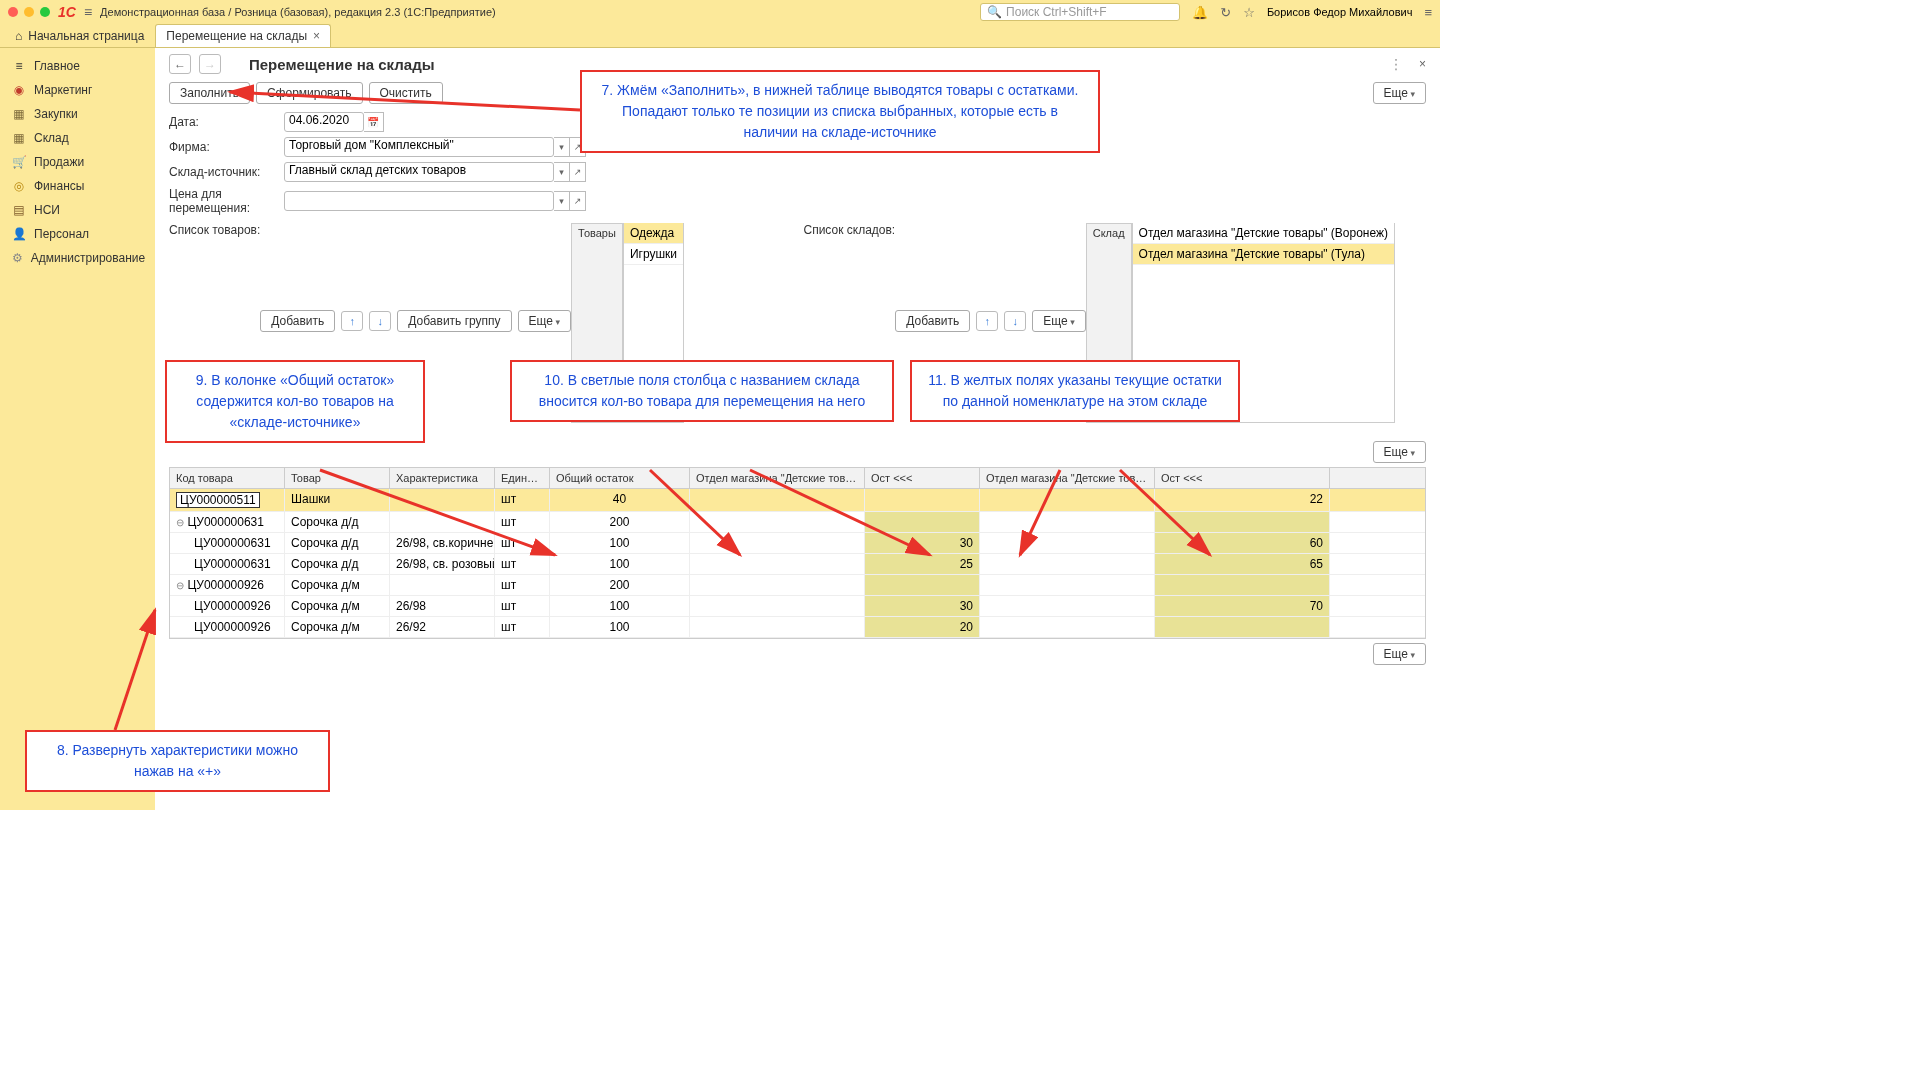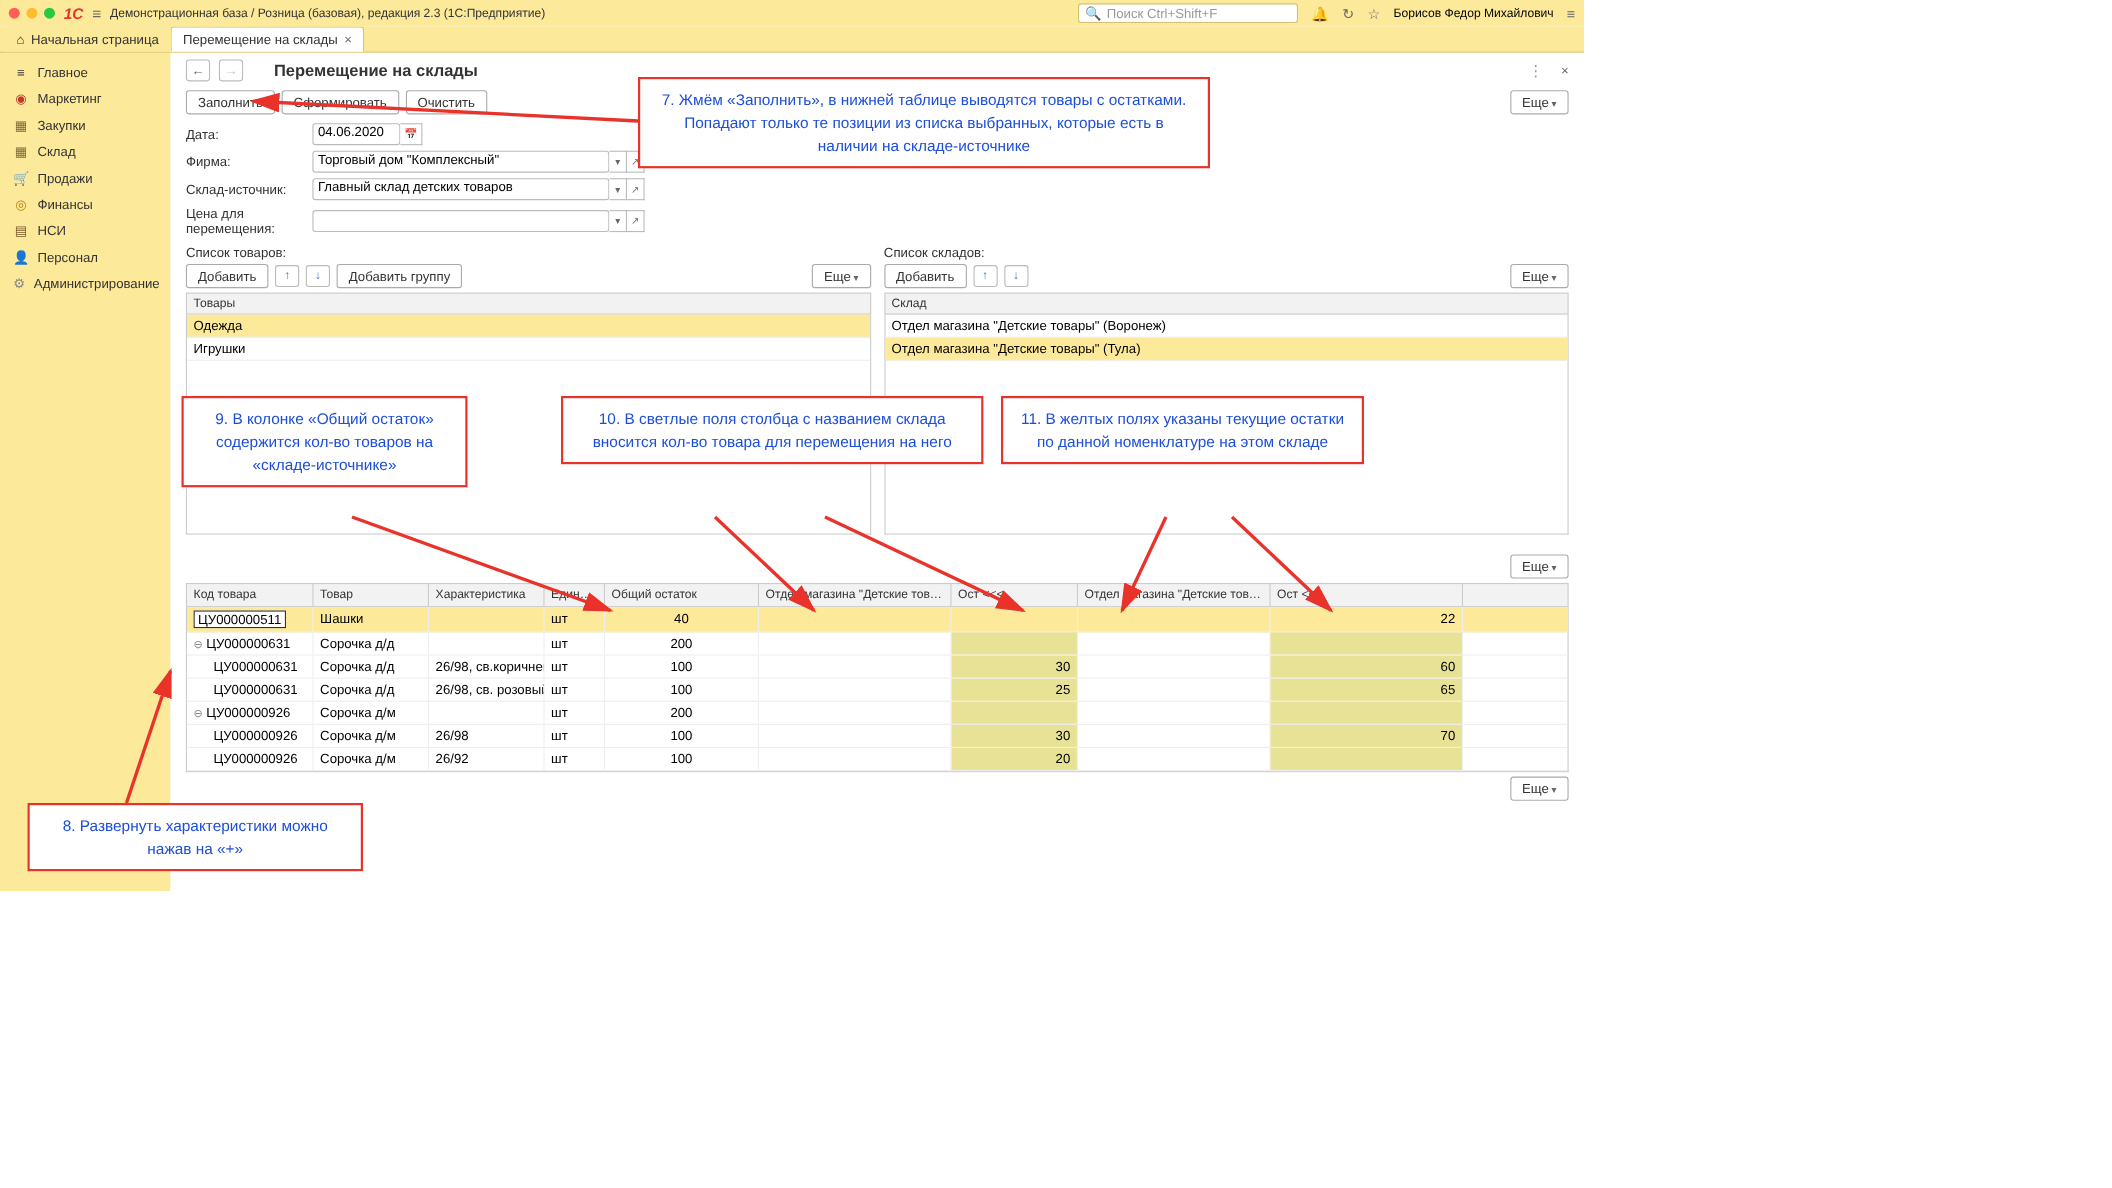--- a/index.html
+++ b/index.html
@@ -33,21 +33,21 @@
 .btn{padding:3px 10px;border:1px solid #aaa;background:#fff;border-radius:3px;font-size:12px;color:#333;cursor:pointer}
 .btn.more::after{content:" ▾";font-size:9px;color:#666}
 .form-row{display:flex;align-items:center;margin-bottom:5px}
 .form-label{width:115px;font-size:12px;color:#333}
 .form-input{height:20px;border:1px solid #bbb;border-radius:3px;padding:0 4px;font-size:12px;background:#fff;display:flex;align-items:flex-start}
 .fi-date{width:80px}
 .cal{width:20px;height:20px;border:1px solid #bbb;border-left:none;background:#fff;display:flex;align-items:center;justify-content:center;color:#666;font-size:10px}
 .fi-sel{width:270px}
 .sel-btn{width:16px;height:20px;border:1px solid #bbb;border-left:none;background:#fff;display:flex;align-items:center;justify-content:center;color:#666;font-size:9px}
 .lists{display:flex;gap:12px;margin-top:8px}
-.list-col{flex:1;display:flex;flex-direction:column}
+.list-col{flex:1;display:flex;flex-direction:row}
 .list-label{font-size:12px;color:#333;margin-bottom:3px}
 .list-tools{display:flex;gap:6px;margin-bottom:4px;align-items:center}
 .arrow-btn{width:22px;height:20px;border:1px solid #bbb;background:#fff;border-radius:3px;display:flex;align-items:center;justify-content:center;color:#3a7dd8;font-size:11px}
 .grid-head{background:#f2f2f2;border:1px solid #ccc;padding:3px 6px;font-size:11px;color:#333}
 .grid-body{border:1px solid #ccc;border-top:none;height:200px}
 .grid-row{padding:3px 6px;font-size:12px;border-bottom:1px solid #eee}
 .grid-row.sel{background:#fce99a}
 .more-right{margin-left:auto}
 .bottom-table{margin-top:18px}
 .bt-head{display:flex;background:#f2f2f2;border:1px solid #ccc}

